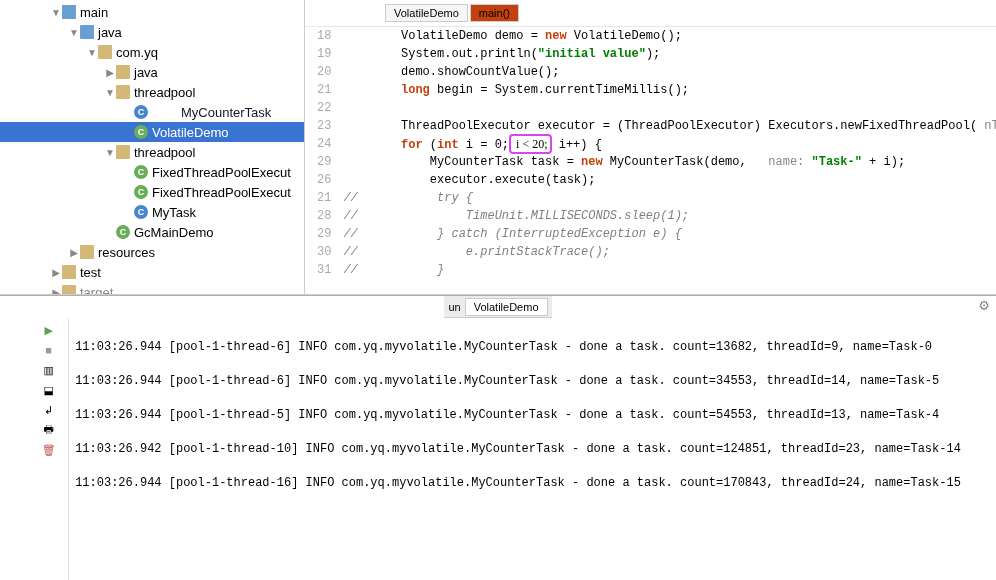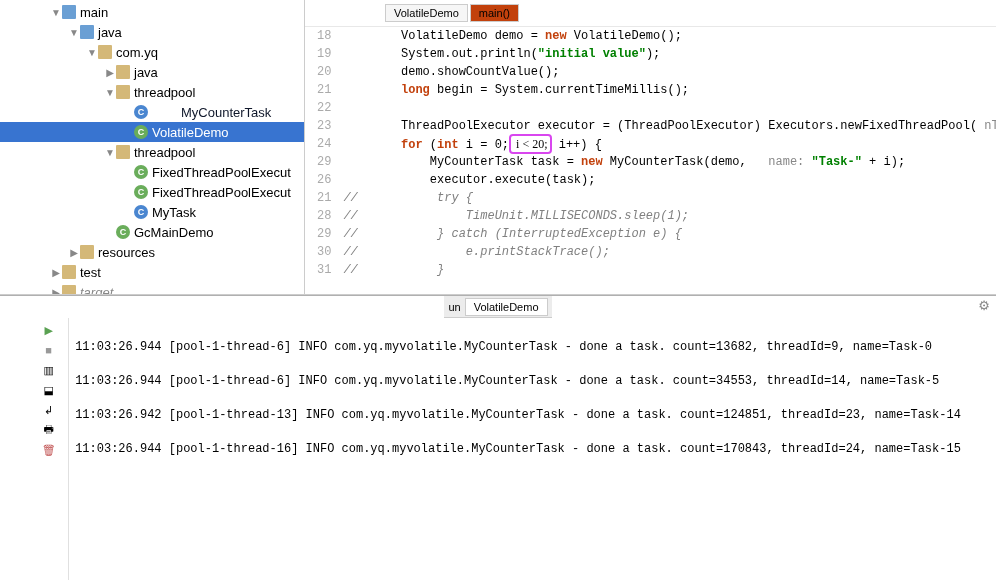--- a/index.html
+++ b/index.html
@@ -35,21 +35,21 @@
 .run-header .tab-label { background: #fff; border: 1px solid #ccc; padding: 2px 8px; margin-left: 4px; }
 .run-body { flex: 1; display: flex; overflow: hidden; }
 .run-toolbar { width: 40px; display: flex; flex-direction: column; gap: 4px; padding: 4px 2px; border-right: 1px solid #e0e0e0; align-items: center; }
 .tool-btn { width: 16px; height: 16px; cursor: pointer; display: flex; align-items: center; justify-content: center; font-size: 11px; }
 .console { flex: 1; font-family: "Courier New", monospace; font-size: 12px; line-height: 17px; padding: 4px 6px; overflow: hidden; white-space: pre; }
 .gear { position: absolute; right: 6px; top: 298px; color: #888; font-size: 13px; }
 .tool-play { color: #5aa152; }
 .tool-stop { color: #999; }
 .tree .label { }
 .tree .label.green { color: #0f172a; margin-left: 29px; }
-.tree .label.grey { color: #888; font-style: italic; }
+.tree .label.grey { color: #888; }
 </style>
 </head>
 <body>
 
 <div class="main-area">
   <div class="sidebar">
     <div class="tree">
       <div class="tree-item" style="padding-left:50px">
           <span class="chevron">▼</span>
           <span class="icon-folder folder-blue"></span>
@@ -177,21 +177,22 @@
       <span class="tool-btn tool-stop">■</span>
       <span class="tool-btn">▥</span>
       <span class="tool-btn">⬓</span>
       <span class="tool-btn">↲</span>
       <span class="tool-btn">🖶</span>
       <span class="tool-btn" style="color:#c05050">🗑</span>
     </div>
     <div class="console">
 <div>11:03:26.944 [pool-1-thread-6] INFO com.yq.myvolatile.MyCounterTask - done a task. count=13682, threadId=9, name=Task-0</div>
 <div>11:03:26.944 [pool-1-thread-6] INFO com.yq.myvolatile.MyCounterTask - done a task. count=34553, threadId=14, name=Task-5</div>
-<div>11:03:26.942 [pool-1-thread-13] INFO com.yq.myvolatile.MyCounterTask - done a task. count=124851, threadId=23, name=Task-14</div>
+<div>11:03:26.944 [pool-1-thread-5] INFO com.yq.myvolatile.MyCounterTask - done a task. count=54553, threadId=13, name=Task-4</div>
+<div>11:03:26.942 [pool-1-thread-10] INFO com.yq.myvolatile.MyCounterTask - done a task. count=124851, threadId=23, name=Task-14</div>
 <div>11:03:26.944 [pool-1-thread-16] INFO com.yq.myvolatile.MyCounterTask - done a task. count=170843, threadId=24, name=Task-15</div>
 
 
 
 <div></div>
 
     </div>
   </div>
 </div>
 

